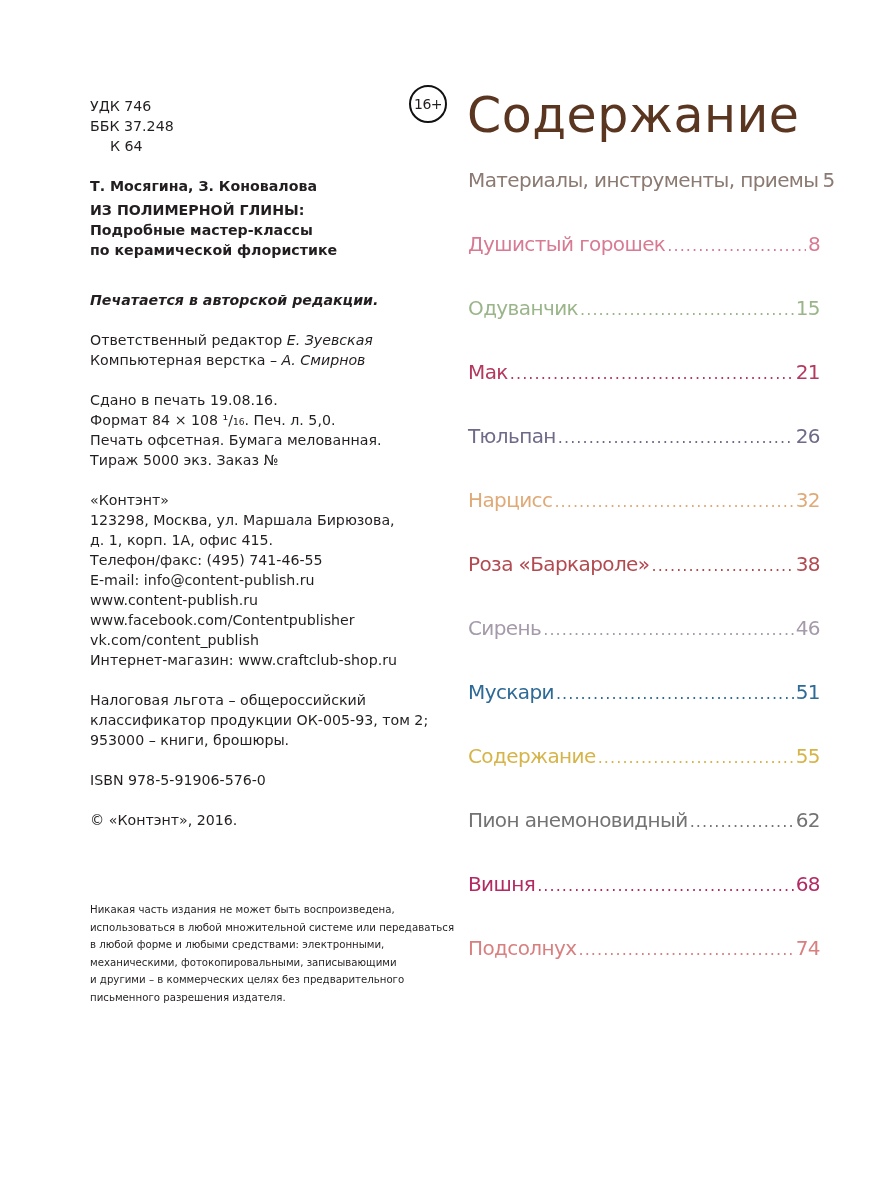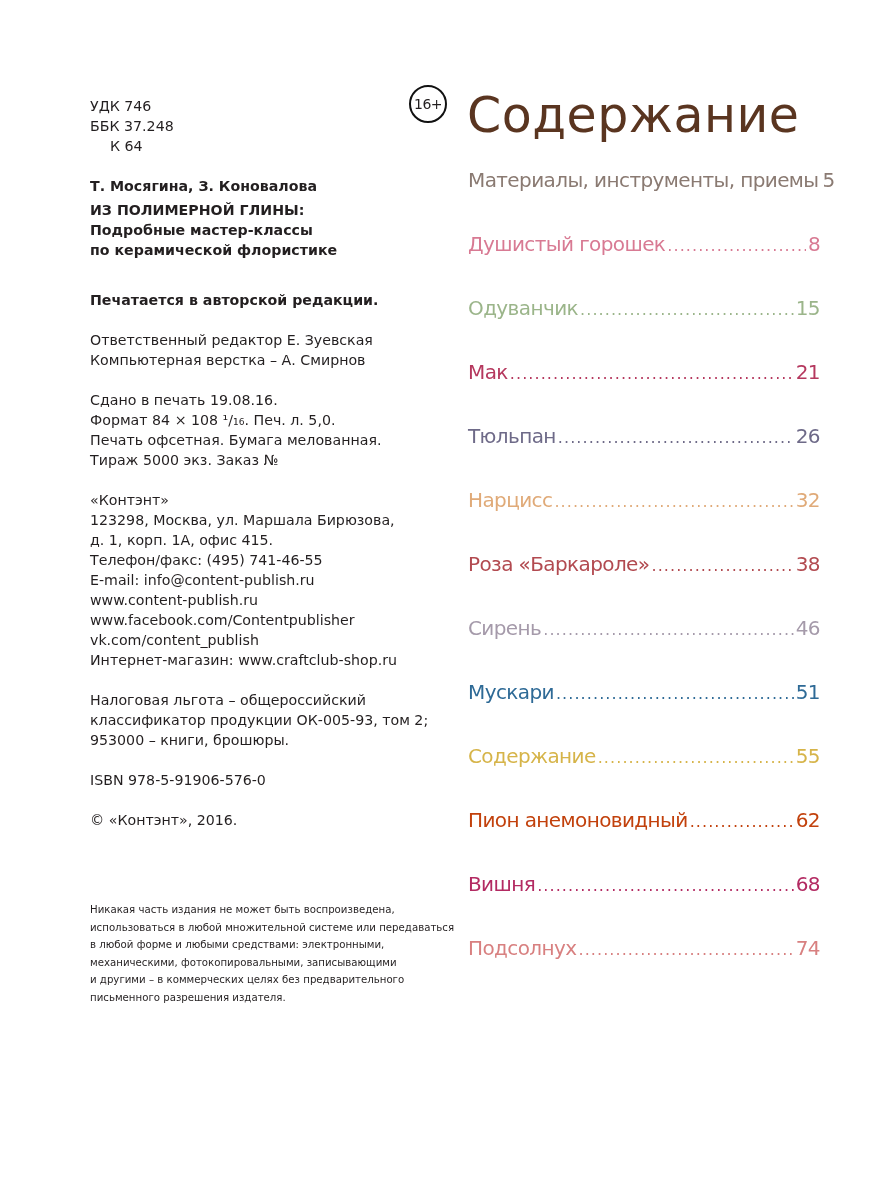--- a/index.html
+++ b/index.html
@@ -1,21 +1,21 @@
 <!DOCTYPE html>
 <html><head>
   <meta charset="utf-8">
   <style>
     html, body { margin: 0; padding: 0; background: #ffffff; }
     body { width: 894px; height: 1200px; position: relative; overflow: hidden; font-family: "DejaVu Sans", sans-serif; color: #231f20; }
     .left { position: absolute; left: 90px; top: 96px; width: 340px; font-size: 14.2px; line-height: 20px; }
     .left .line { white-space: nowrap; display: block; }
     .indent { padding-left: 20px; }
     .bold { font-weight: bold; }
-    .it { }
+    .it { font-style: italic; }
     .gap-md { height: 20px; }
     .fine { position: absolute; left: 90px; top: 901px; width: 360px; font-size: 10.2px; line-height: 17.5px; color: #231f20; }
     .fine .line { display: block; white-space: nowrap; }
     .badge { position: absolute; left: 409px; top: 85px; width: 38px; height: 38px; border: 2px solid #111; border-radius: 50%; box-sizing: border-box; display: flex; align-items: center; justify-content: center; font-size: 14px; letter-spacing: -0.5px; }
     .toc-title { position: absolute; left: 467px; top: 86px; font-size: 49px; font-weight: normal; color: #5a3520; letter-spacing: 0.5px; line-height: 60px; font-family: "DejaVu Sans", sans-serif; }
     .toc { position: absolute; left: 468px; top: 168px; width: 352px; }
     .toc-row { display: flex; align-items: baseline; height: 64px; font-size: 20px; letter-spacing: -0.6px; }
     .toc-row .lbl { white-space: nowrap; }
     .toc-row .dots { flex: 1; overflow: hidden; white-space: nowrap; margin: 0 2px; letter-spacing: 1px; font-size: 16px; }
     .toc-row .dots::before { content: ". . . . . . . . . . . . . . . . . . . . . . . . . . . . . . . . . . . . . . . . . . . . . . . . . . . . . . . . . . . . . . . . . . . . . . . . . . . . . . . . . . . . . . . . . . ."; letter-spacing: -2px; }
@@ -122,21 +122,21 @@
     <div class="toc-row" style="color: rgb(46, 106, 150);">
       <span class="lbl">Мускари</span>
       <span class="dots"></span>
       <span class="pg">51</span>
     </div>
     <div class="toc-row" style="color: rgb(214, 180, 73);">
       <span class="lbl">Содержание</span>
       <span class="dots"></span>
       <span class="pg">55</span>
     </div>
-    <div class="toc-row" style="color: #c2410c;">
+    <div class="toc-row" style="color: #737373;">
       <span class="lbl">Пион анемоновидный</span>
       <span class="dots"></span>
       <span class="pg">62</span>
     </div>
     <div class="toc-row" style="color: rgb(179, 42, 98); text-align: right;">
       <span class="lbl">Вишня</span>
       <span class="dots"></span>
       <span class="pg">68</span>
     </div>
     <div class="toc-row" style="color: rgb(216, 128, 128);">

